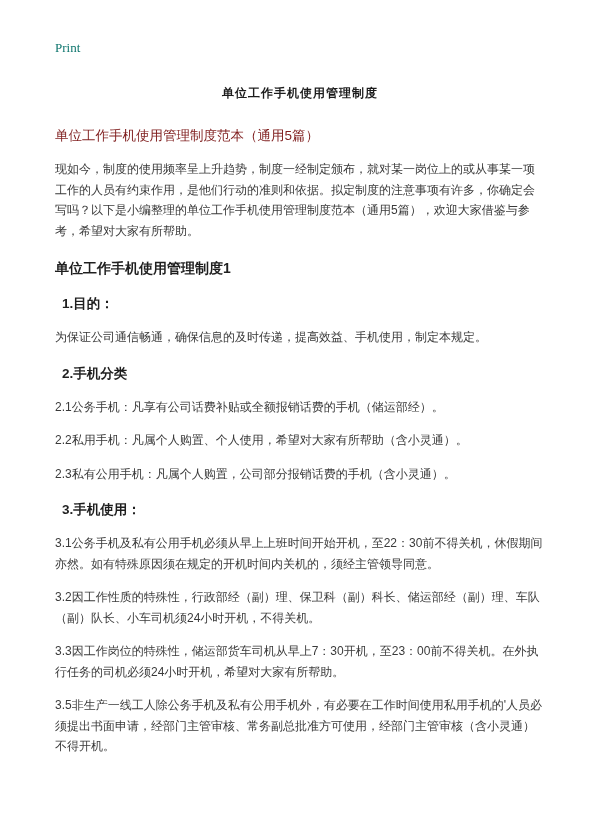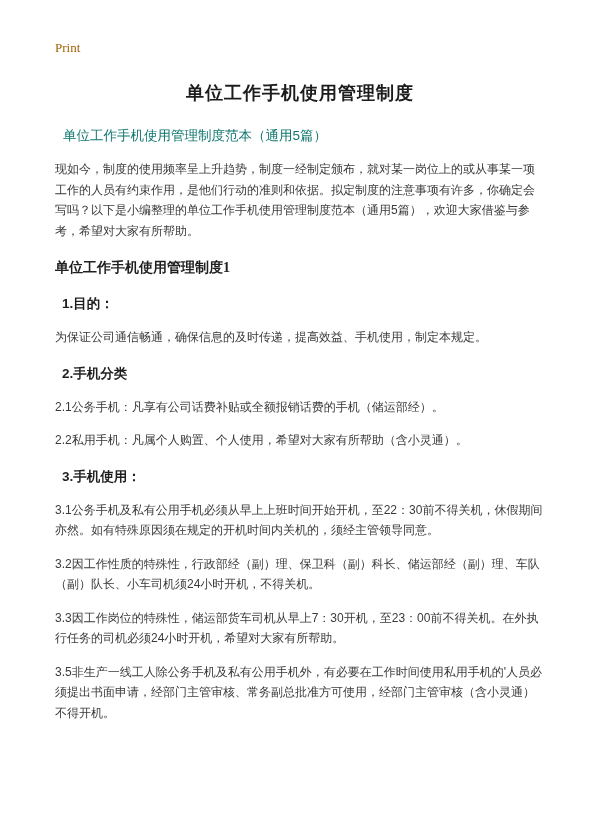--- a/index.html
+++ b/index.html
@@ -17,53 +17,52 @@
   .page {
     box-sizing: border-box;
     width: 600px;
     height: 828px;
     padding: 38px 55px 20px 55px;
     background: #ffffff;
   }
   .print-link {
     font-family: "Liberation Serif", serif;
     font-size: 13px;
-    color: #a16207;
+    color: #0f766e;
     display: inline-block;
     cursor: pointer;
   }
   h1.doc-title {
     margin: 25px 0 0 0;
     text-align: center;
-    font-size: 18px;
+    font-size: 12px;
     line-height: 24px;
     font-weight: bold;
     color: #1c1c1c;
     letter-spacing: 1px;
   }
   p.subtitle {
-    margin: 21px 0 0 8px;
+    margin: 21px 0 0 0;
     font-size: 13.5px;
     line-height: 20px;
-    color: #0f766e;
+    color: #7f1d1d;
   }
   p.body-text {
     margin: 13px 0 0 0;
     font-size: 12px;
     line-height: 20.5px;
     color: #3a3a3a;
     word-break: break-all;
   }
   h2.part-heading {
     margin: 17px 0 0 0;
     font-size: 14px;
     line-height: 20px;
     font-weight: bold;
     color: #1f1f1f;
-    font-family: Liberation Serif, serif;
   }
   h3.sub-heading {
     margin: 16px 0 0 7px;
     font-size: 13.5px;
     line-height: 20px;
     font-weight: bold;
     color: #1f1f1f;
   }
 </style>
 </head>
@@ -84,20 +83,21 @@
   <h3 class="sub-heading">1.目的：</h3>
 
   <p class="body-text">为保证公司通信畅通，确保信息的及时传递，提高效益、手机使用，制定本规定。</p>
 
   <h3 class="sub-heading">2.手机分类</h3>
 
   <p class="body-text">2.1公务手机：凡享有公司话费补贴或全额报销话费的手机（储运部经）。</p>
 
   <p class="body-text">2.2私用手机：凡属个人购置、个人使用，希望对大家有所帮助（含小灵通）。</p>
 
+  <p class="body-text">2.3私有公用手机：凡属个人购置，公司部分报销话费的手机（含小灵通）。</p>
 
   <h3 class="sub-heading">3.手机使用：</h3>
 
   <p class="body-text">3.1公务手机及私有公用手机必须从早上上班时间开始开机，至22：30前不得关机，休假期间亦然。如有特殊原因须在规定的开机时间内关机的，须经主管领导同意。</p>
 
   <p class="body-text">3.2因工作性质的特殊性，行政部经（副）理、保卫科（副）科长、储运部经（副）理、车队（副）队长、小车司机须24小时开机，不得关机。</p>
 
   <p class="body-text">3.3因工作岗位的特殊性，储运部货车司机从早上7：30开机，至23：00前不得关机。在外执行任务的司机必须24小时开机，希望对大家有所帮助。</p>
 
 

